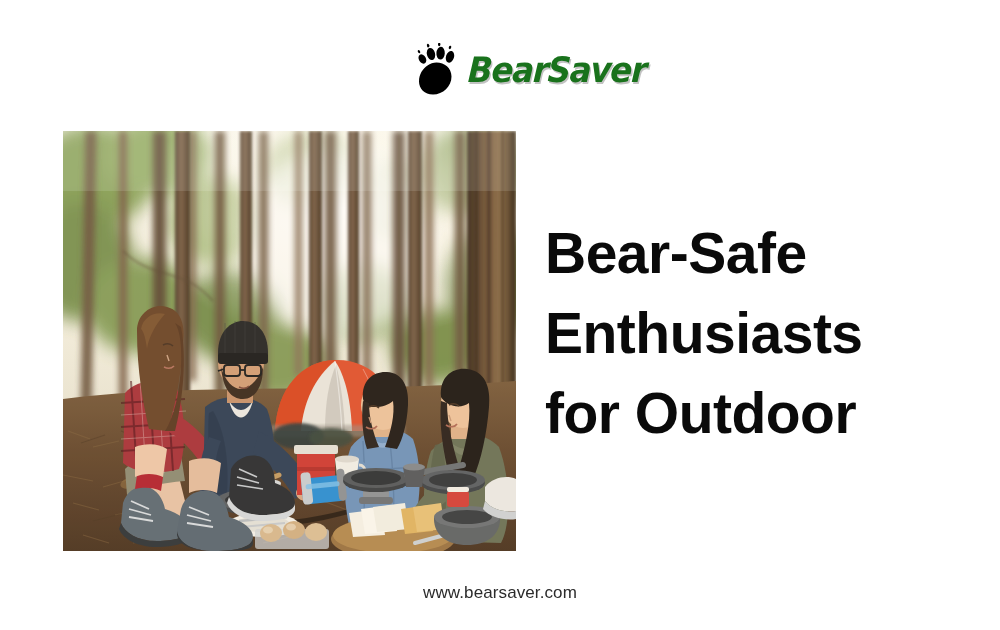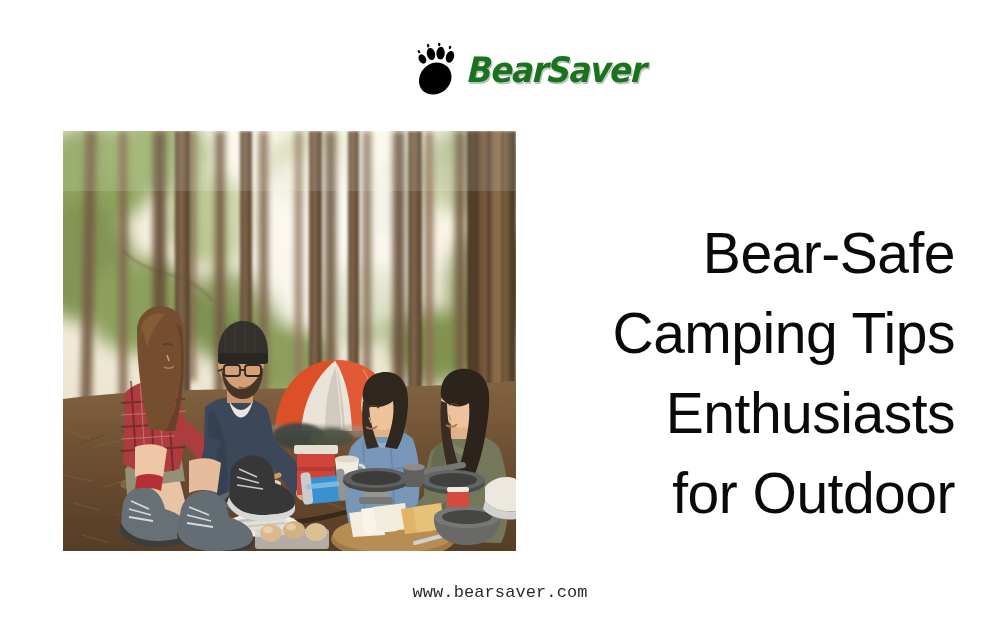--- a/index.html
+++ b/index.html
@@ -62,38 +62,38 @@
     background: #6d5a40;
   }
   .photo svg { display: block; width: 453px; height: 420px; }
 
   
   .headline {
     position: absolute;
     left: 545px;
     top: 176px;
     width: 410px;
-    text-align: right;
+    text-align: left;
     color: #0a0a0a;
     font-family: "Liberation Sans", sans-serif;
-    font-weight: normal;
+    font-weight: bold;
     font-size: 57px;
     line-height: 1.40;
     letter-spacing: -0.5px;
   }
   .headline .ln { display: block; white-space: nowrap; }
 
   
   .footer-url {
     position: absolute;
     left: 0;
     top: 583px;
     width: 1000px;
     text-align: center;
-    font-family: Liberation Mono, monospace;
+    font-family: Liberation Sans, sans-serif;
     font-size: 17px;
     color: #2b2b2b;
     letter-spacing: 0.1px;
   }
 </style>
 </head>
 <body>
 
 <div class="slide">
 
@@ -539,20 +539,19 @@
         <path d="M422 370 C428 378 442 382 453 380 L453 388 C442 390 426 386 420 378 Z" fill="#cfd2d5"></path>
       </g>
 
       <rect x="0" y="0" width="453" height="420" fill="#f5c98a" opacity="0.07"></rect>
       <rect x="0" y="0" width="453" height="60" fill="#ffffff" opacity="0.12"></rect>
     </svg>
   </div>
 
   <h1 class="headline">
     <span class="ln">Bear-Safe</span>
-    <span class="ln">Camping Tips</span>
     <span class="ln">Enthusiasts</span>
     <span class="ln">for Outdoor</span>
   </h1>
 
   <div class="footer-url">www.bearsaver.com</div>
 
 </div>
 
 </body></html>

